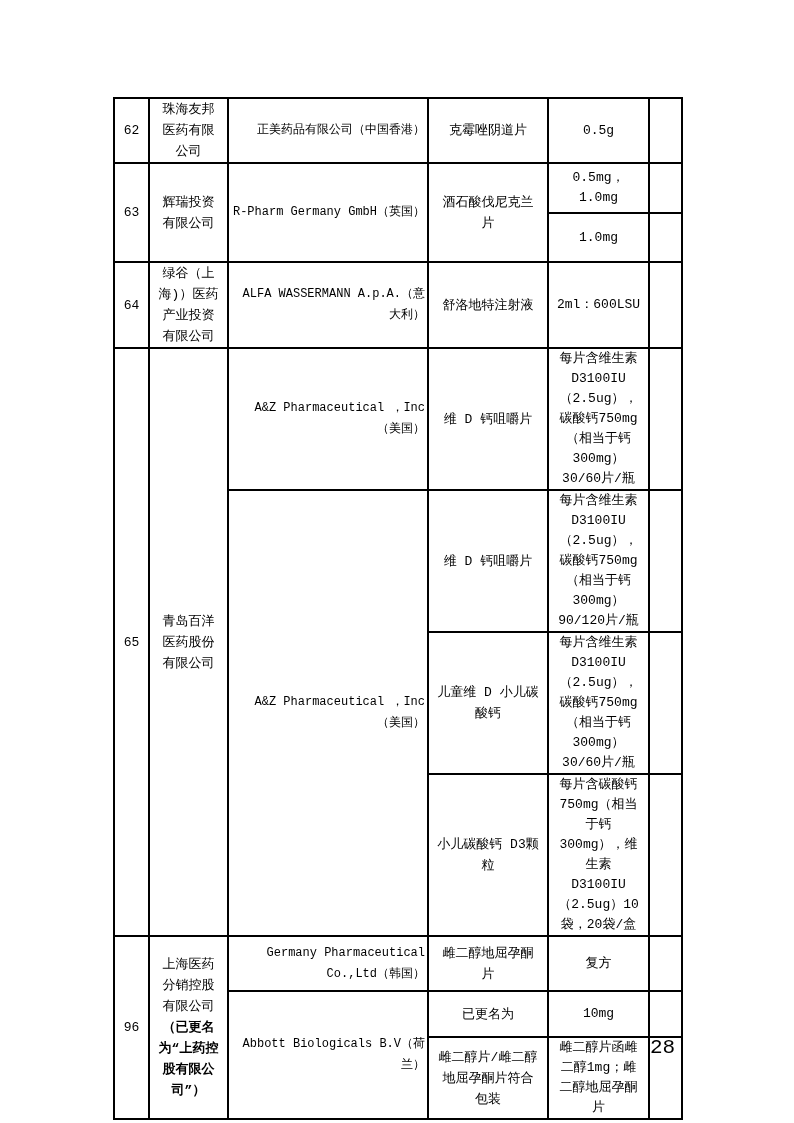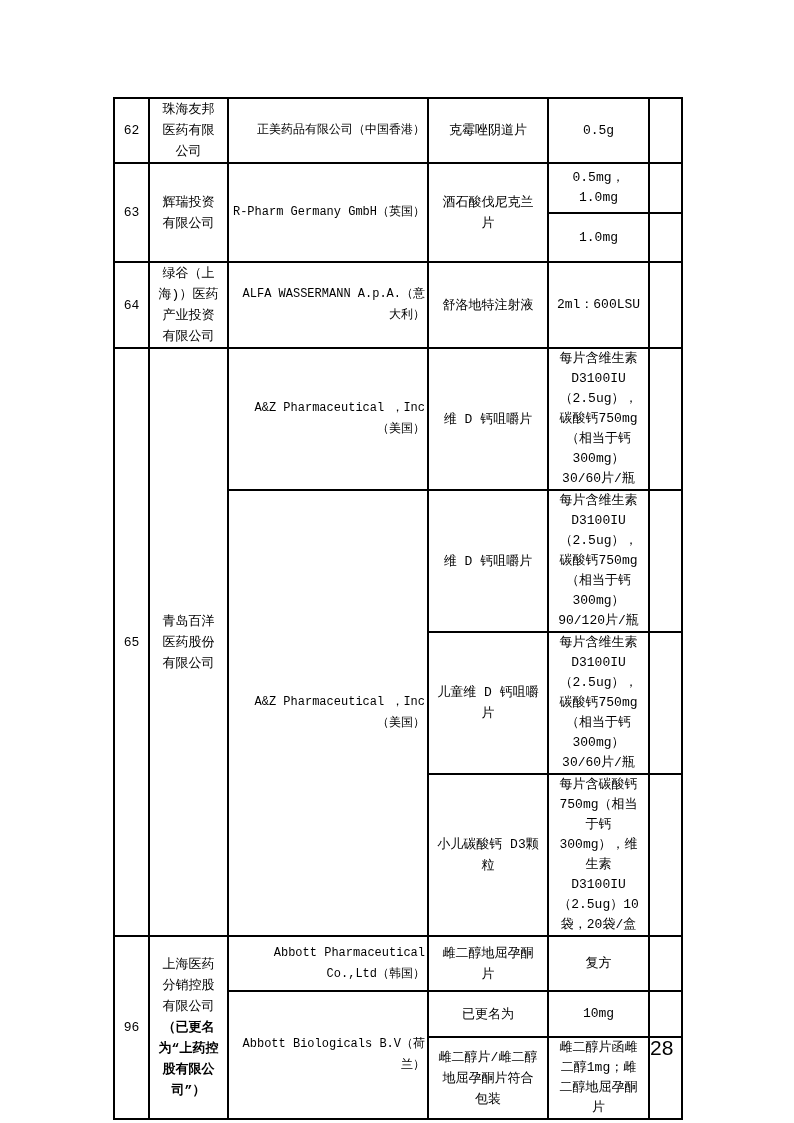--- a/index.html
+++ b/index.html
@@ -22,21 +22,21 @@
   td.c-no{padding:17px 2px;}
   td.c-company{padding:0 8px;}
   td.c-manu{padding:0 2px;font-size:12px;text-align:right;}
   td.c-drug{padding:0 8px;margin-left:28px;}
   td.c-spec{padding:0 6px;line-height:20px;}
   td.c-remark{padding:0;}
   .seg{font-weight:normal;}
   .seg.bold{font-weight:bold;}
   .page-num{
     position:absolute;left:650px;top:1036px;
-    font-family:Liberation Sans, sans-serif;
+    font-family:Liberation Mono, monospace;
     font-size:21px;color:#000;
   }
 </style>
 </head>
 <body>
 
 <div class="page">
   <table class="drug-table">
     <colgroup>
       <col style="width:35px">
@@ -83,33 +83,33 @@
           <td class="c-spec">每片含维生素 D3100IU（2.5ug），碳酸钙750mg（相当于钙300mg）30/60片/瓶</td>
           <td class="c-remark"></td>
         </tr>
         <tr style="height: 127px;">
           <td class="c-manu" rowspan="3">A&amp;Z Pharmaceutical ，Inc（美国）</td>
           <td class="c-drug">维 D 钙咀嚼片</td>
           <td class="c-spec">每片含维生素 D3100IU（2.5ug），碳酸钙750mg（相当于钙300mg）90/120片/瓶</td>
           <td class="c-remark"></td>
         </tr>
         <tr style="height: 123px;">
-          <td class="c-drug">儿童维 D 钙咀嚼片</td>
+          <td class="c-drug">儿童维 D 小儿碳酸钙</td>
           <td class="c-spec">每片含维生素 D3100IU（2.5ug），碳酸钙750mg（相当于钙300mg）30/60片/瓶</td>
           <td class="c-remark"></td>
         </tr>
         <tr style="height: 124px;">
           <td class="c-drug">小儿碳酸钙 D3颗粒</td>
           <td class="c-spec">每片含碳酸钙750mg（相当于钙300mg），维生素 D3100IU（2.5ug）10袋，20袋/盒</td>
           <td class="c-remark"></td>
         </tr>
         <tr style="height: 55px;">
           <td class="c-no" rowspan="3">96</td>
           <td class="c-company" rowspan="3"><span class="seg">上海医药分销控股有限公司</span><span class="seg bold">（已更名为“上药控股有限公司”）</span></td>
-          <td class="c-manu">Abbott Pharmaceutical Co.,Ltd（韩国）</td>
+          <td class="c-manu">Germany Pharmaceutical Co.,Ltd（韩国）</td>
           <td class="c-drug">雌二醇地屈孕酮片</td>
           <td class="c-spec">复方</td>
           <td class="c-remark"></td>
         </tr>
         <tr style="height: 46px;">
           <td class="c-manu" rowspan="2">Abbott Biologicals B.V（荷兰）</td>
           <td class="c-drug">已更名为</td>
           <td class="c-spec">10mg</td>
           <td class="c-remark"></td>
         </tr>

